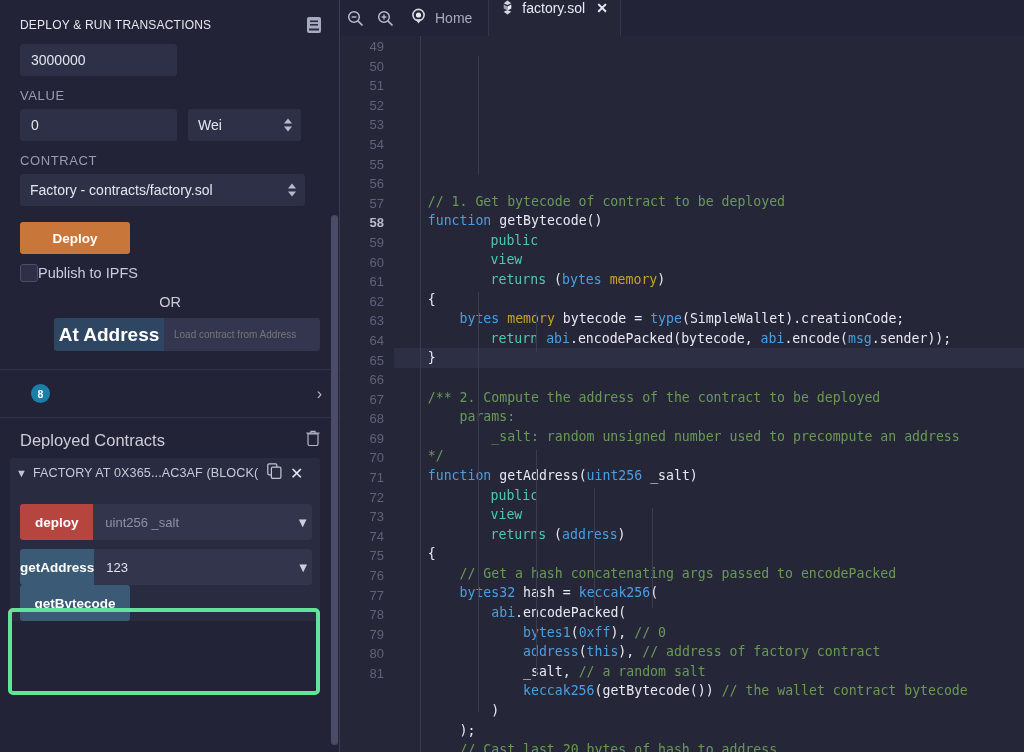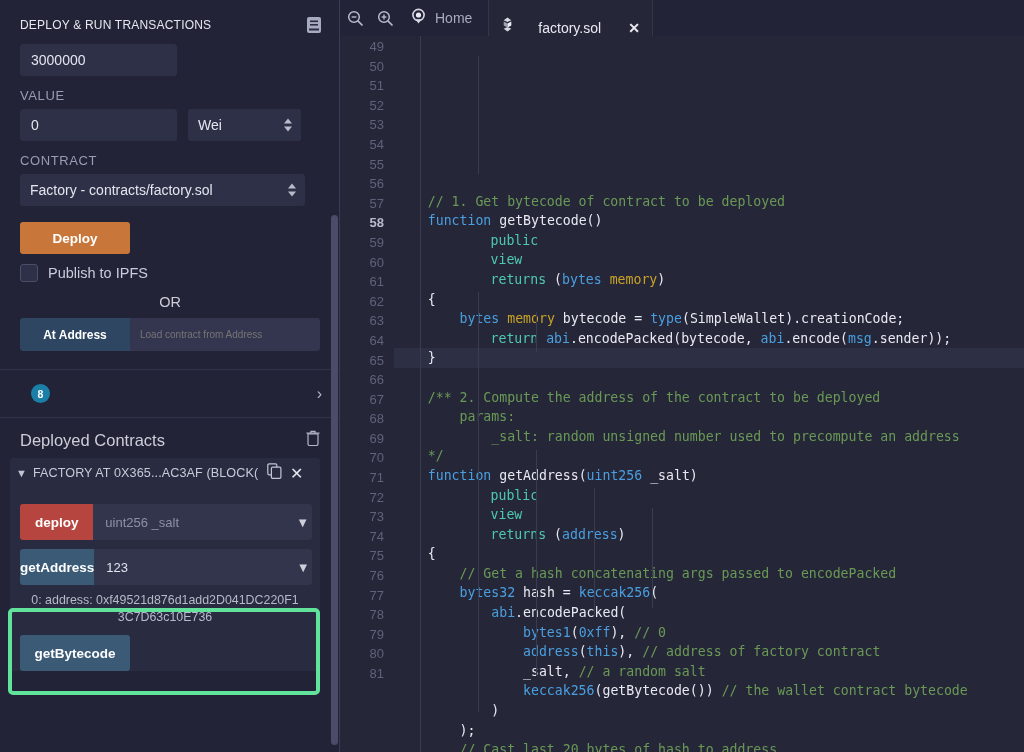--- a/index.html
+++ b/index.html
@@ -55,31 +55,32 @@
             border-right: 4px solid transparent; }
   .spin .up { border-bottom: 5px solid #b9bacb; }
   .spin .dn { border-top: 5px solid #b9bacb; }
 
   .deploy-btn {
     margin: 16px 20px 0 20px; width: 110px; height: 32px;
     background: #c9763a; border: none; border-radius: 3px;
     color: #fff; font-size: 13.5px; font-weight: bold; cursor: pointer;
     font-family: "Liberation Sans", sans-serif;
   }
-  .ipfs-row { display: flex; align-items: center; gap: 10px; padding: 10px 20px 0 20px; }
+  .ipfs-row { display: flex; align-items: center; padding: 10px 20px 0 20px; }
   .chk { width: 18px; height: 18px; background: #2e3048; border: 1px solid #4b4d69;
          border-radius: 3px; cursor: pointer; }
   .ipfs-label { color: #cbccdb; font-size: 14.5px; }
   .or-text { text-align: center; color: #cdced9; font-size: 14.5px; padding: 12px 0 8px 0; }
 
   .ataddr-row { display: flex; margin: 0 20px; height: 33px; }
   .ataddr-btn {
     width: 110px; background: #2f4662; border: none; border-radius: 3px 0 0 3px;
-    color: #ffffff; font-size: 12px; font-weight: bold; cursor: pointer;
-    font-family: "Liberation Sans", sans-serif;
+    color: #ffffff; font-size: 19px; font-weight: bold; cursor: pointer;
+    font-family: "Liberation Sans", sans-serif;
+    margin-left: 34px;
   }
   .ataddr-input {
     flex: 1; background: #343650; border: none; border-radius: 0 3px 3px 0;
     color: #9a9cb4; font-size: 10px; padding: 0 10px;
     font-family: "Liberation Sans", sans-serif; outline: none;
   }
 
   .sec-divider { height: 1px; background: #313349; margin: 18px 0 0 0; }
 
   .tx-rec {
@@ -159,21 +160,21 @@
   .tb-icon {
     width: 30px; display: flex; align-items: center; justify-content: center;
     cursor: pointer;
   }
   .tb-home {
     display: flex; align-items: center; gap: 8px; padding: 0 16px 0 10px;
     cursor: pointer; border-right: 1px solid #34364c;
   }
   .tb-home-label { color: #a9aabc; font-size: 14px; }
   .tab {
-    display: flex; align-items: flex-end; gap: 24px; padding: 0 12px;
+    display: flex; align-items: flex-start; gap: 8px; padding: 0 12px;
     background: #252739; border-right: 1px solid #34364c; cursor: pointer;
   }
   .tab-label { color: #e8e9f2; font-size: 14px; }
   .tab-close { color: #e8e9f2; font-size: 14px; font-weight: bold; margin-left: 3px; cursor: pointer; }
 
   .code-wrap { position: relative; height: 716px; display: flex; background: #252739; }
   .gutter {
     width: 54px; flex: 0 0 54px; background: #252739;
     padding-top: 1px; text-align: right;
   }
@@ -306,21 +307,20 @@
       </div>
 
       <div style="height:9px"></div>
 
       
       <div class="fn-row">
         <button class="fn-btn view">getAddress</button>
         <input class="fn-input" value="123" style="">
         <div class="fn-chev">▼</div>
       </div>
-      <div class="fn-result">0: address: 0xf49521d876d1add2D041DC220F13C7D63c10E736</div>
 
       
       <button class="fn-btn view fn-btn-solo">getBytecode</button>
     </div>
 
     <div class="highlight-box"></div>
 
     <div class="sb-track">
       <div class="sb-thumb"></div>
     </div>

